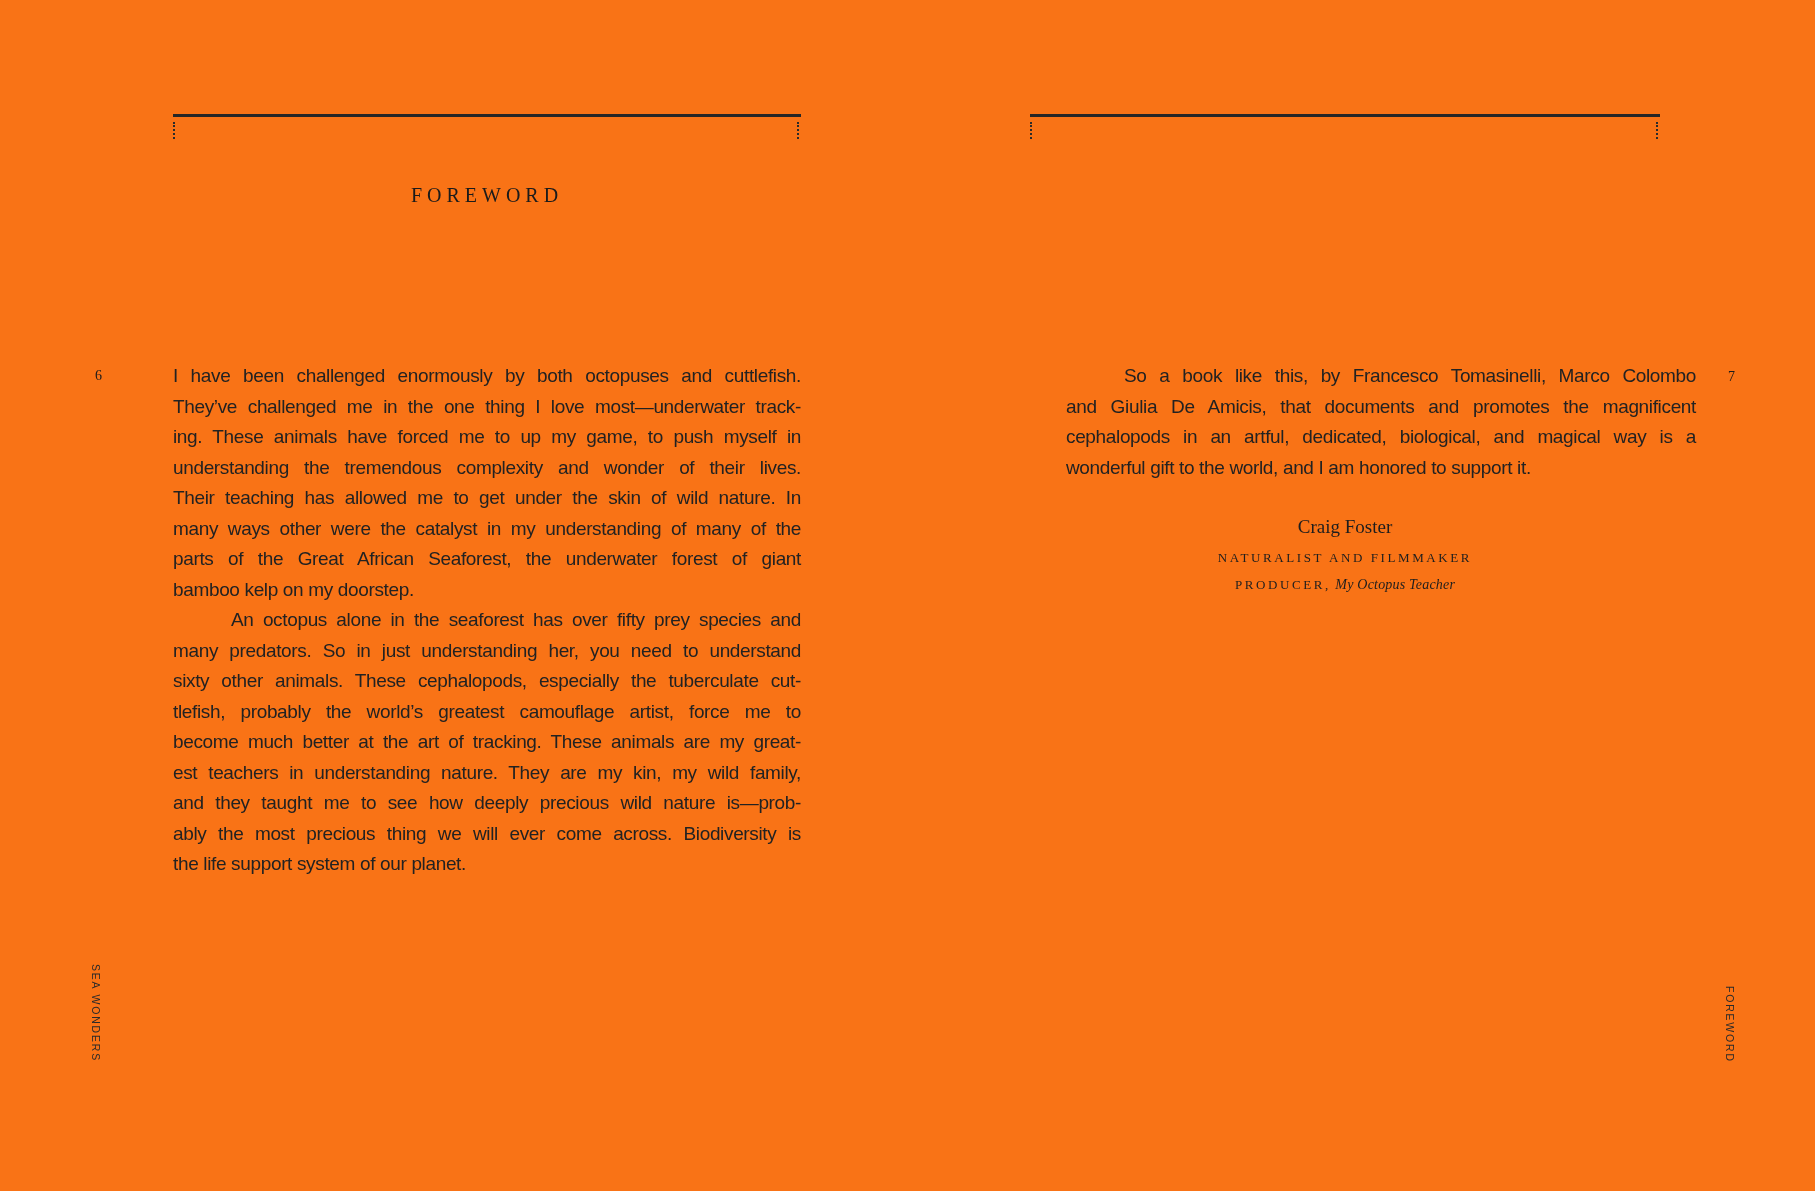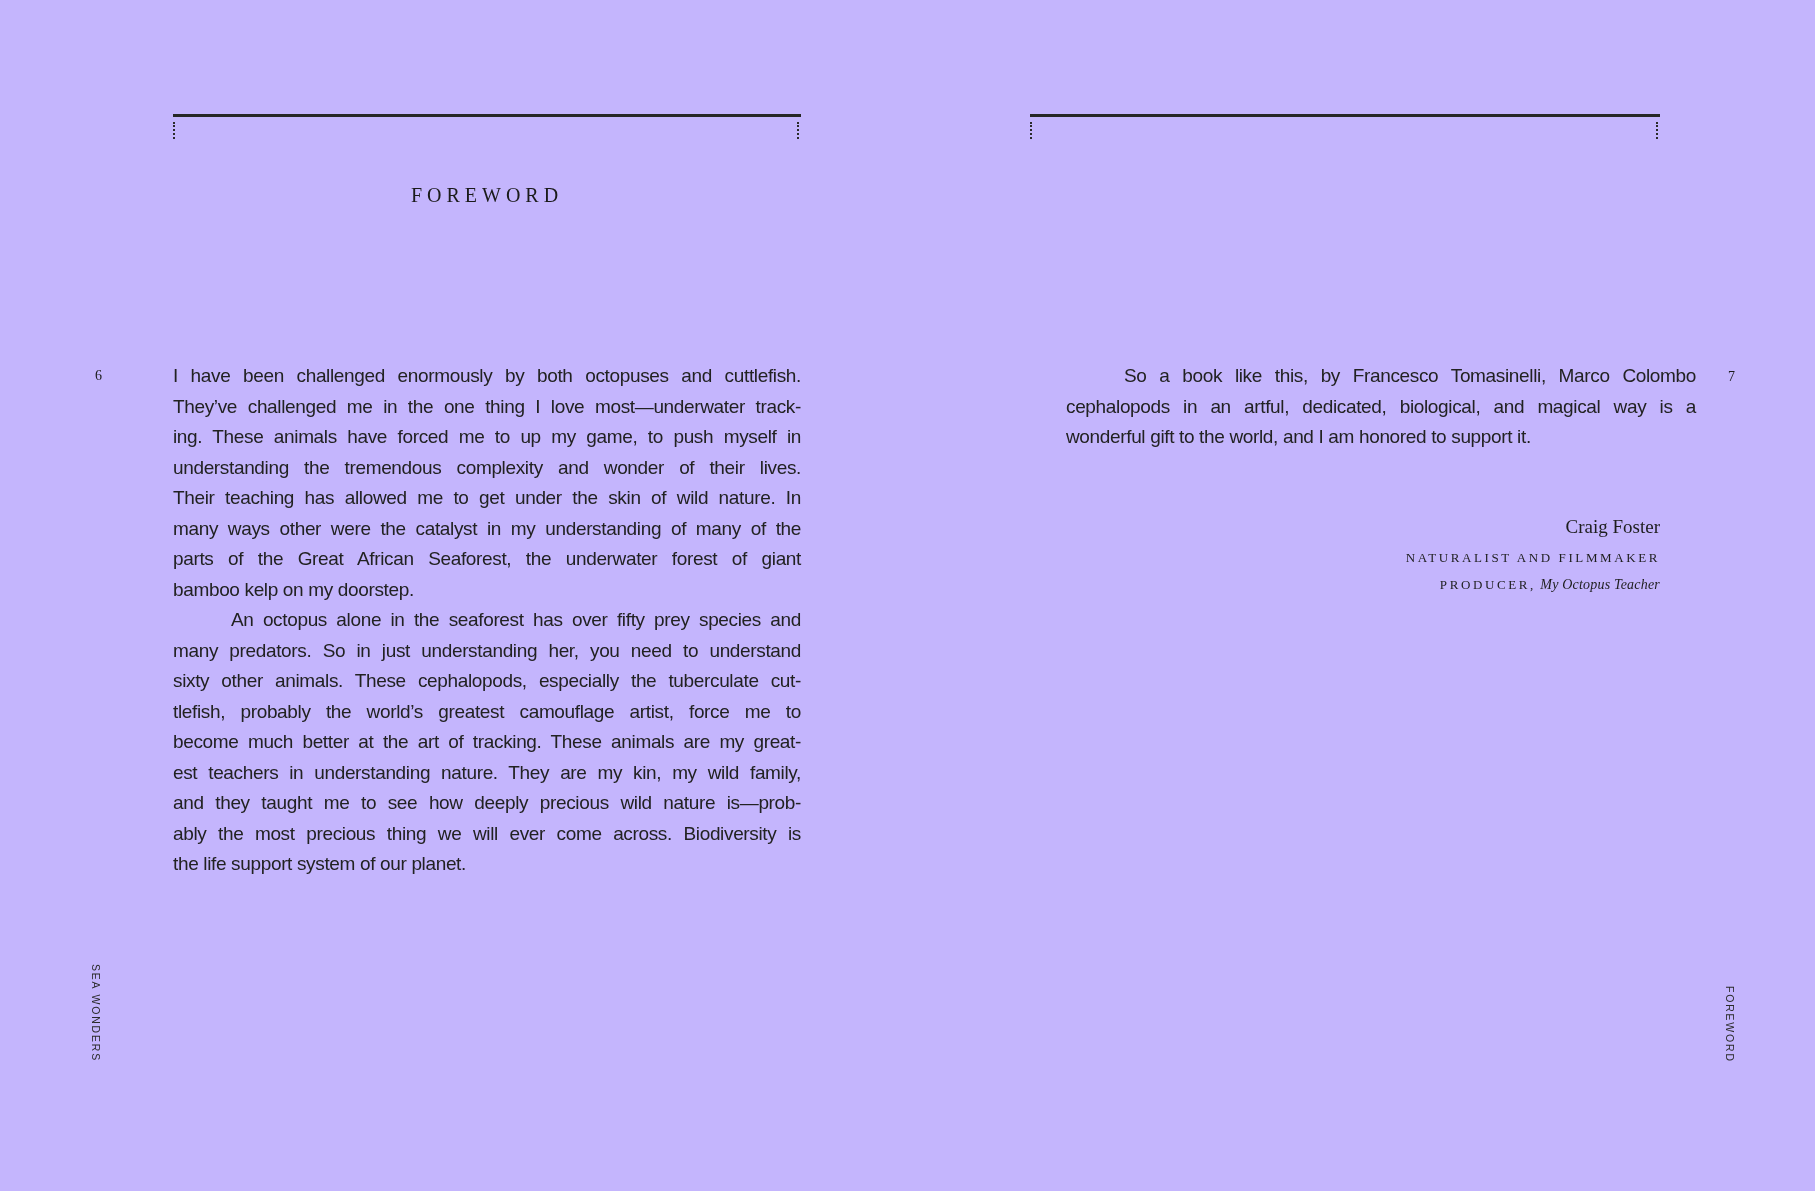--- a/index.html
+++ b/index.html
@@ -4,21 +4,21 @@
 <style>
   html, body {
     margin: 0;
     padding: 0;
     background: #ffffff;
   }
   .spread {
     position: relative;
     width: 1815px;
     height: 1191px;
-    background: #c4b5fd;
+    background: #f97316;
     font-family: "Liberation Sans", sans-serif;
     color: #222222;
     overflow: hidden;
   }
   .rule {
     position: absolute;
     height: 3px;
     background: #262626;
   }
   .tick {
@@ -47,21 +47,21 @@
     letter-spacing: -0.35px;
     line-height: 30.5px;
     color: #222222;
   }
   .line { width: 100%; }
   .jl { text-align: justify; text-align-last: justify; }
   .ll { text-align: left; text-align-last: left; }
   .indent { text-indent: 58px; }
   .attribution {
     position: absolute;
-    text-align: right;
+    text-align: center;
     color: #1e1e1e;
   }
   .author-name {
     font-family: "Liberation Serif", serif;
     font-size: 19px;
   }
   .smallcaps {
     font-family: "Liberation Serif", serif;
     font-size: 13px;
     letter-spacing: 2.6px;
@@ -118,20 +118,21 @@
   <div class="vfooter" style="left:90px; top:964px;">SEA WONDERS</div>
 
   <div class="rule" style="left:1030px; top:114px; width:630px;"></div>
   <div class="tick" style="left:1030px; top:122px;"></div>
   <div class="tick" style="left:1656px; top:122px;"></div>
 
   <div class="pagenum" style="left:1728px; top:369px;">7</div>
 
   <div class="textblock" style="left:1066px; top:361px; width:630px;">
     <div class="line jl indent">So a book like this, by Francesco Tomasinelli, Marco Colombo</div>
+    <div class="line jl">and Giulia De Amicis, that documents and promotes the magnificent</div>
     <div class="line jl">cephalopods in an artful, dedicated, biological, and magical way is a</div>
     <div class="line ll">wonderful gift to the world, and I am honored to support it.</div>
   </div>
 
   <div class="attribution" style="left:1030px; top:516px; width:630px;">
     <div class="author-name" style="margin-bottom:12px;">Craig Foster</div>
     <div class="smallcaps" style="margin-bottom:9px;">NATURALIST AND FILMMAKER</div>
     <div>
       <span class="smallcaps">PRODUCER,</span>
       <span class="worktitle">My Octopus Teacher</span>

